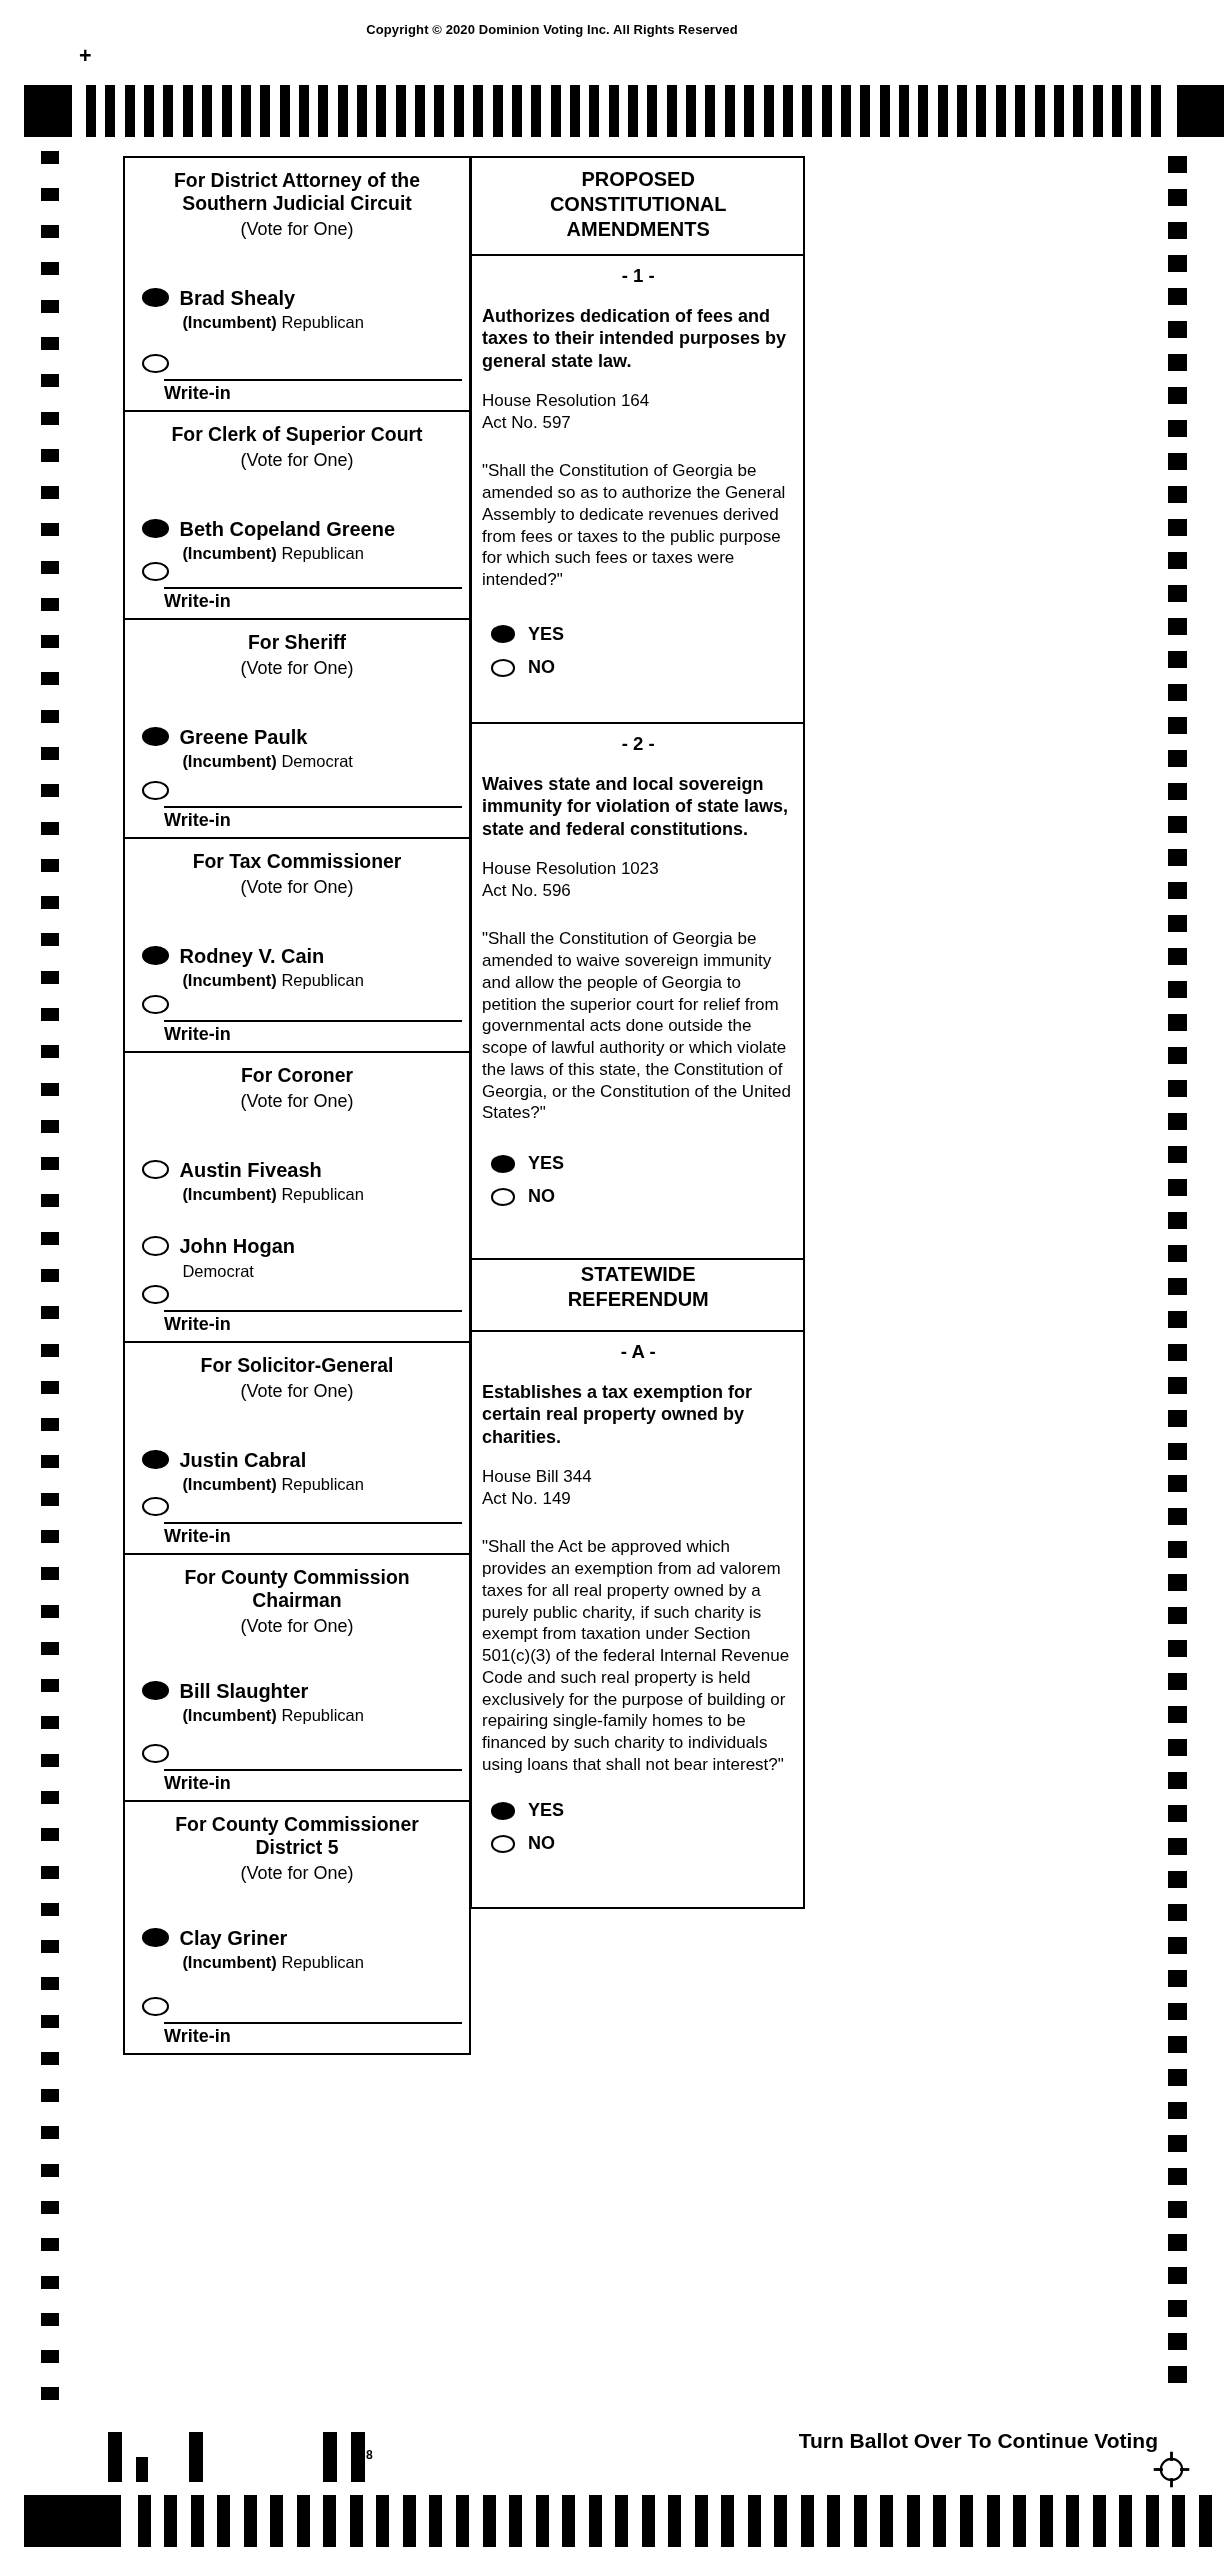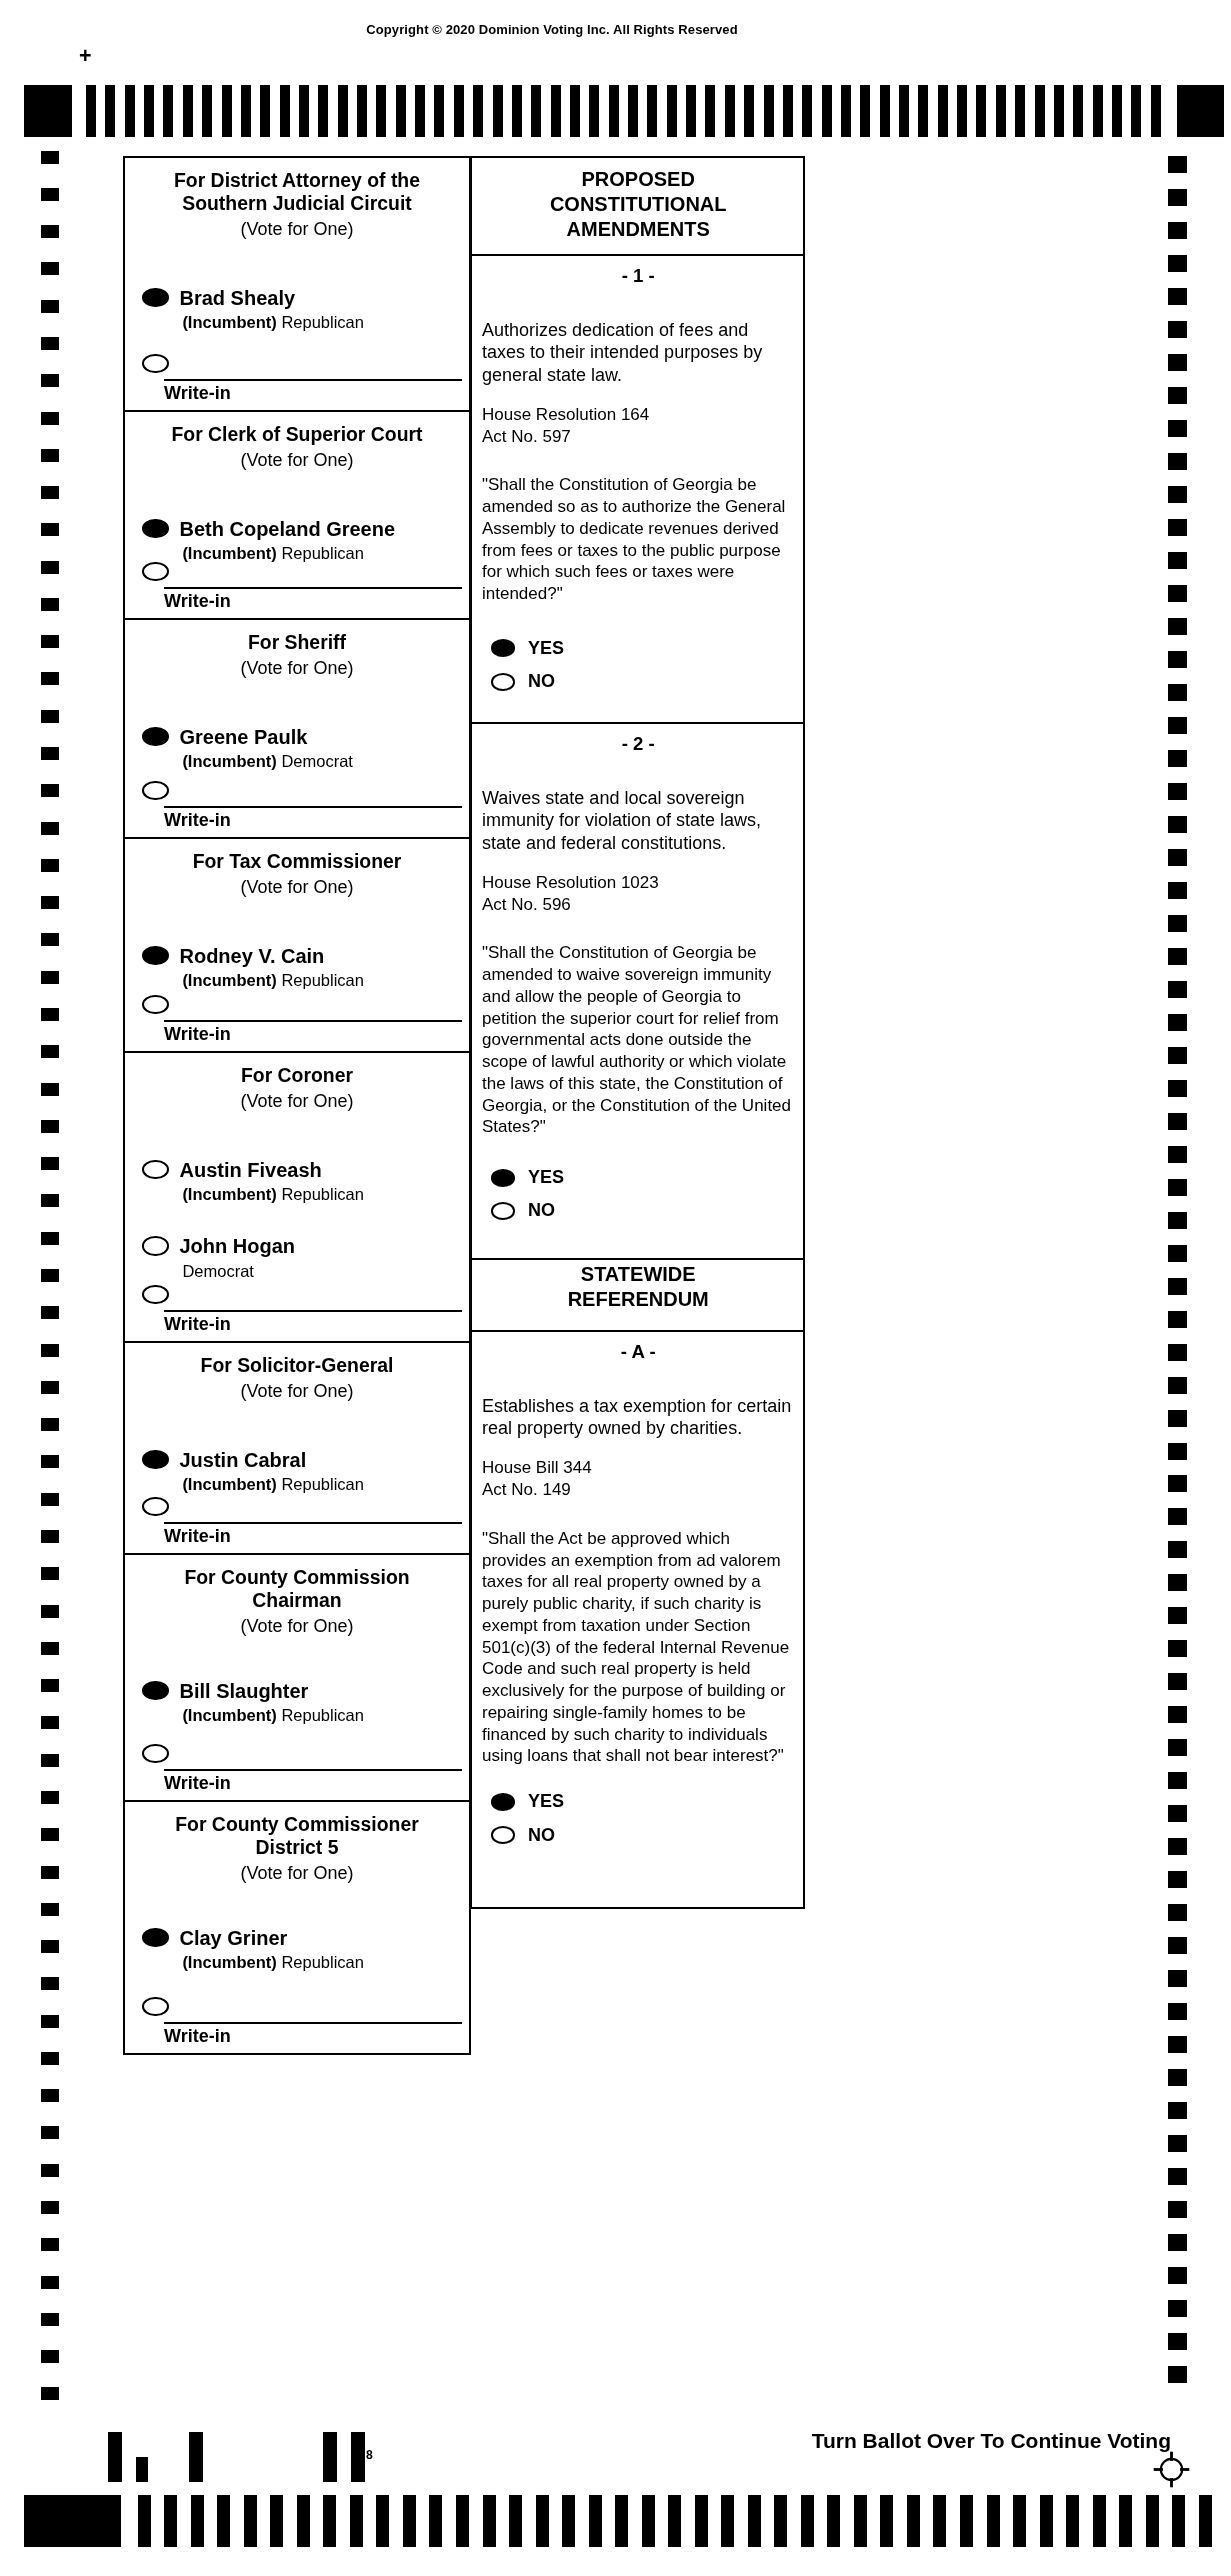--- a/index.html
+++ b/index.html
@@ -1,21 +1,21 @@
 <!DOCTYPE html>
 <html style="font-size:11.5px"><head>
 <meta charset="utf-8">
 <style>
   html,body{margin:0;padding:0;background:#ffffff;}
   body{position:relative;width:1232px;height:2576px;font-family:"Liberation Sans",sans-serif;color:#000;}
   .abs{position:absolute;}
   
   .copyright{left:337px;top:21.5px;width:430px;text-align:center;font-size:13px;font-weight:600;letter-spacing:0.1px;}
   .plusmark{left:79px;top:44px;font-size:21.5px;font-weight:700;}
-  .turnover{right:61px;top:2429px;font-size:21px;font-weight:700;}
+  .turnover{right:74px;top:2429px;font-size:21px;font-weight:700;}
   .mark{position:absolute;background:#000;}
   
   .crosshair{left:1153px;top:2451px;width:37px;height:37px;}
   
   .bc-digit{left:366px;top:2448px;font-size:12.2px;font-weight:700;}
   
   .leftcol{left:123px;top:156px;width:348px;border:2.2px solid #000;box-sizing:border-box;}
   .rightcol{left:470px;top:156px;width:335px;border:2.2px solid #000;box-sizing:border-box;}
   .contest{position:relative;border-bottom:2.2px solid #000;box-sizing:border-box;padding:7.2px 5.7px 0 5.7px;overflow:hidden;}
   .contest:last-child{border-bottom:none;}
@@ -30,21 +30,21 @@
   .cand-detail{font-size:16.5px;margin-top:4.3px;padding-left:2.9px;}
   .cand-detail b{font-weight:700;}
   .wi-oval{position:absolute;left:17px;bottom:37px;}
   .writein{position:absolute;left:39px;right:7.2px;bottom:5.7px;border-top:2.2px solid #000;}
   .writein span{display:inline-block;font-size:18px;font-weight:700;padding-top:2.2px;}
   
   .rsection{position:relative;border-bottom:2.2px solid #000;box-sizing:border-box;padding:0 8.6px 0 10px;overflow:hidden;}
   .rsection:last-child{border-bottom:none;}
   .r-head{font-size:20px;font-weight:700;text-align:center;line-height:1.25;padding:8.6px 29px 0 29px;}
   .m-num{font-size:18.6px;font-weight:700;text-align:center;margin-top:8.6px;}
-  .m-sum{font-size:18px;font-weight:400;line-height:1.26;margin-top:32px;}
+  .m-sum{font-size:18px;font-weight:700;line-height:1.26;margin-top:18px;}
   .m-refs{font-size:17px;line-height:1.32;margin-top:17px;white-space:pre-line;}
   .m-q{font-size:17px;line-height:1.28;margin-top:26px;}
   .choices{margin-top:33px;}
   .choice{display:flex;gap:13px;align-items:center;margin-top:12.2px;padding-left:8.6px;}
   .choice .lbl{font-size:18px;font-weight:700;}
 </style>
 </head>
 <body>
 
 <div class="abs copyright">Copyright © 2020 Dominion Voting Inc. All Rights Reserved</div>

